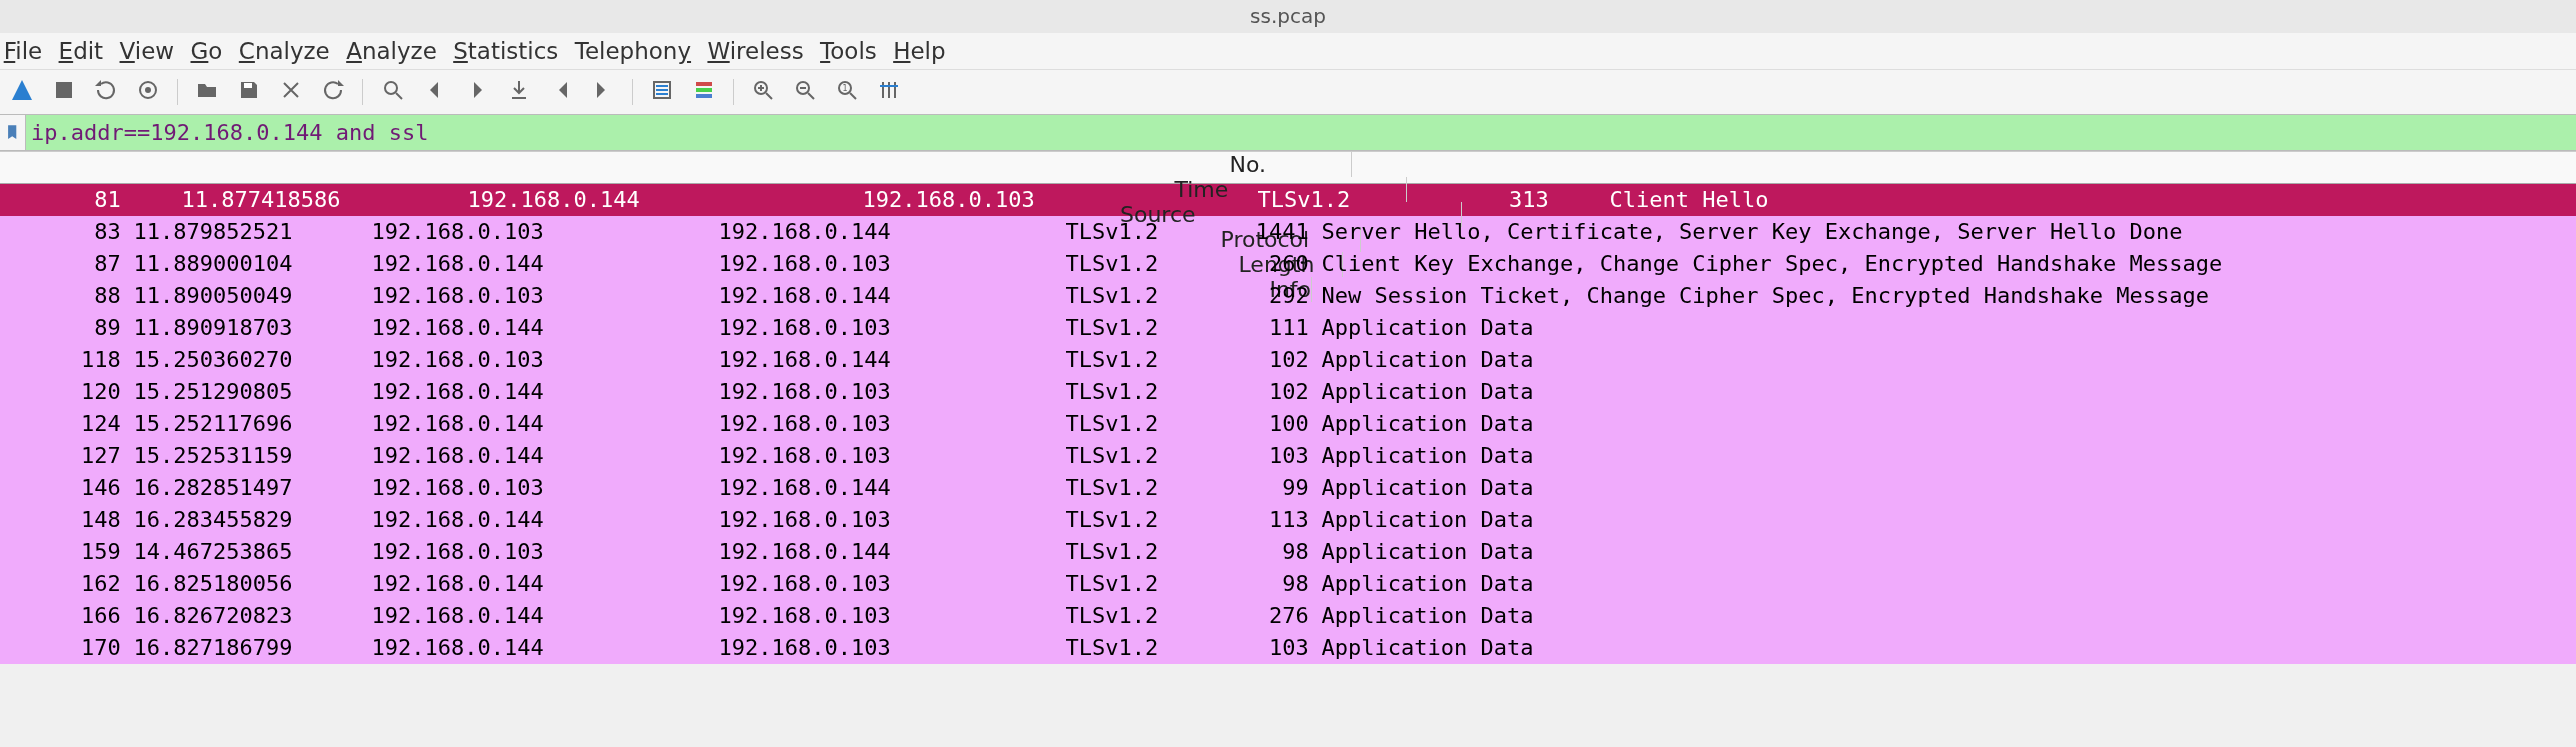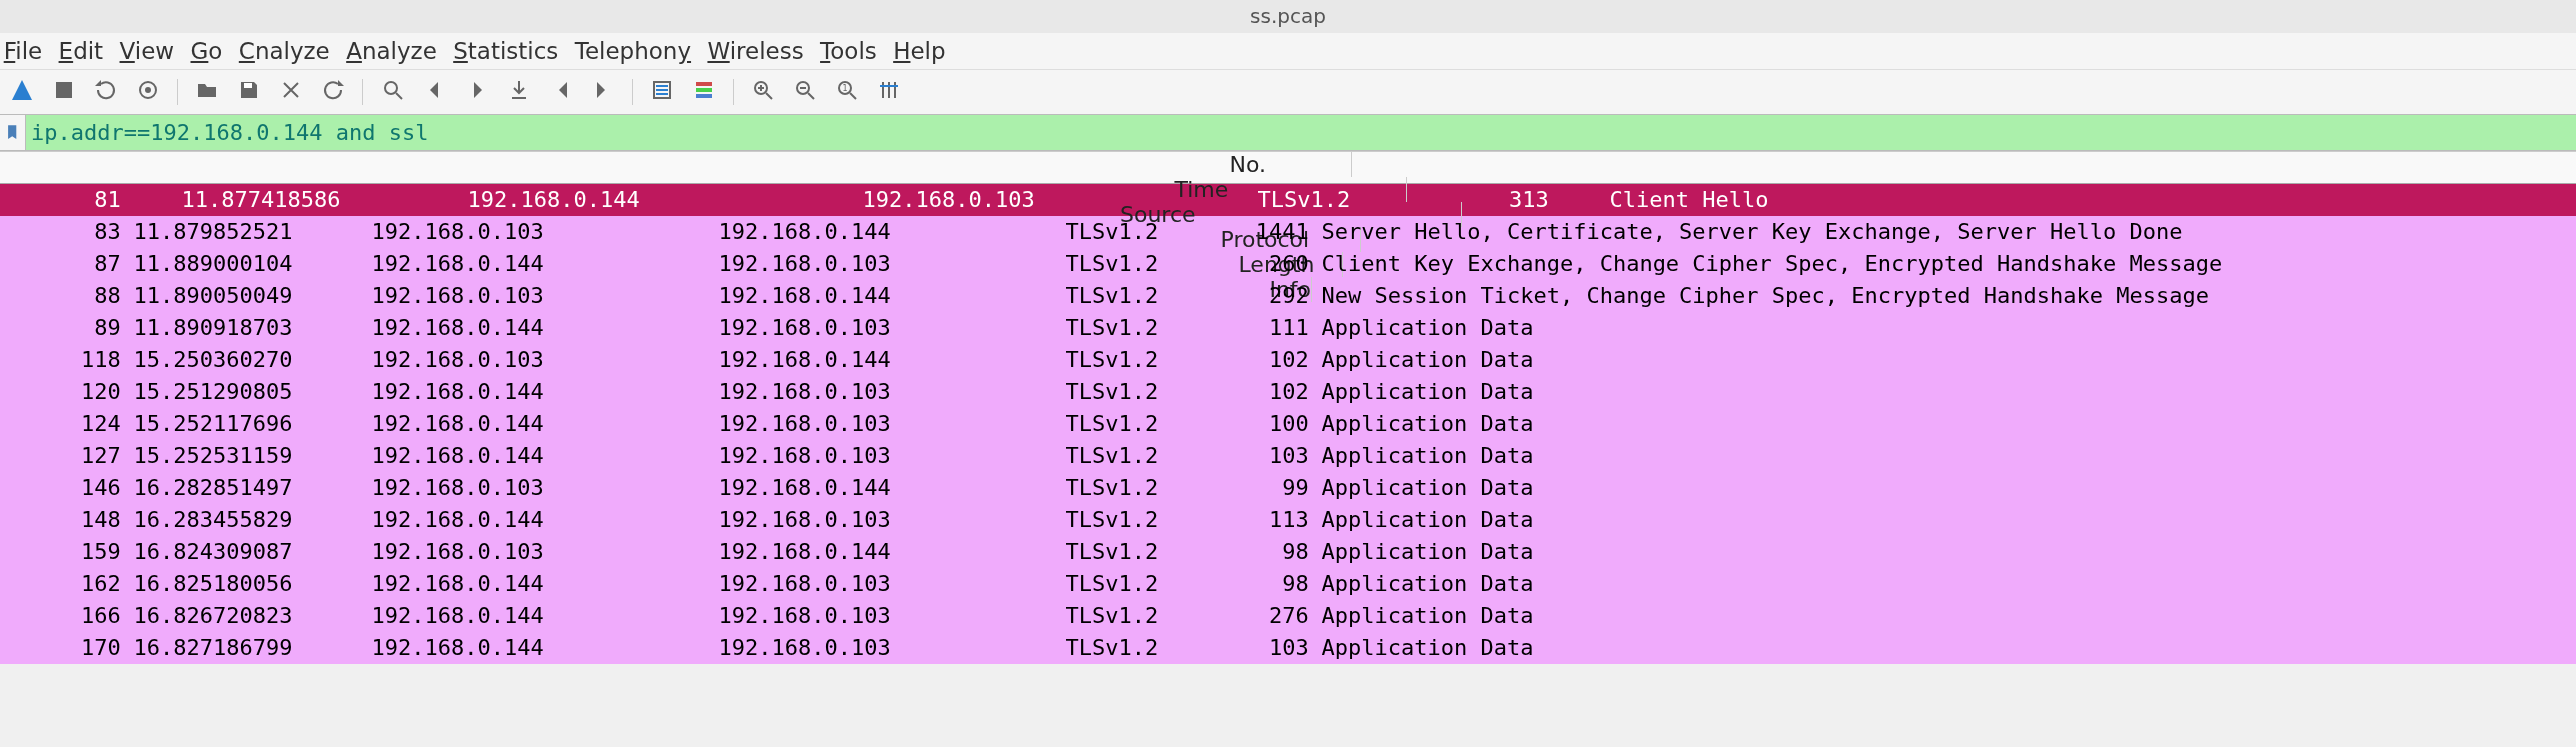--- a/index.html
+++ b/index.html
@@ -69,21 +69,21 @@
     border-right:0.9px solid #bbb;
   }
   .filterbar input {
     flex: 1;
     background: #abf0ab;
     border: none;
     outline: none;
     font-family: "DejaVu Sans Mono", monospace;
     font-size: 22px;
     padding: 0 5.5px;
-    color: #0f766e;
+    color: #701a75;
   }
   .headers {
     height: 33px;
     background: #f9f9f9;
     border-top: 0.9px solid #ccc;
     border-bottom: 0.9px solid #aaa;
     display: flex;
     align-items: center;
     font-size: 22px;
     color: #222;
@@ -296,18 +296,18 @@
     <div class="row alt"><div class="c w-no">83</div><div class="c w-time">11.879852521</div><div class="c w-src">192.168.0.103</div><div class="c w-dst">192.168.0.144</div><div class="c w-proto">TLSv1.2</div><div class="c w-len">1441</div><div class="c w-info">Server Hello, Certificate, Server Key Exchange, Server Hello Done</div></div>
     <div class="row alt"><div class="c w-no">87</div><div class="c w-time">11.889000104</div><div class="c w-src">192.168.0.144</div><div class="c w-dst">192.168.0.103</div><div class="c w-proto">TLSv1.2</div><div class="c w-len">260</div><div class="c w-info">Client Key Exchange, Change Cipher Spec, Encrypted Handshake Message</div></div>
     <div class="row alt"><div class="c w-no">88</div><div class="c w-time">11.890050049</div><div class="c w-src">192.168.0.103</div><div class="c w-dst">192.168.0.144</div><div class="c w-proto">TLSv1.2</div><div class="c w-len">292</div><div class="c w-info">New Session Ticket, Change Cipher Spec, Encrypted Handshake Message</div></div>
     <div class="row alt"><div class="c w-no">89</div><div class="c w-time">11.890918703</div><div class="c w-src">192.168.0.144</div><div class="c w-dst">192.168.0.103</div><div class="c w-proto">TLSv1.2</div><div class="c w-len">111</div><div class="c w-info">Application Data</div></div>
     <div class="row alt"><div class="c w-no">118</div><div class="c w-time">15.250360270</div><div class="c w-src">192.168.0.103</div><div class="c w-dst">192.168.0.144</div><div class="c w-proto">TLSv1.2</div><div class="c w-len">102</div><div class="c w-info">Application Data</div></div>
     <div class="row alt"><div class="c w-no">120</div><div class="c w-time">15.251290805</div><div class="c w-src">192.168.0.144</div><div class="c w-dst">192.168.0.103</div><div class="c w-proto">TLSv1.2</div><div class="c w-len">102</div><div class="c w-info">Application Data</div></div>
     <div class="row alt"><div class="c w-no">124</div><div class="c w-time">15.252117696</div><div class="c w-src">192.168.0.144</div><div class="c w-dst">192.168.0.103</div><div class="c w-proto">TLSv1.2</div><div class="c w-len">100</div><div class="c w-info">Application Data</div></div>
     <div class="row alt"><div class="c w-no">127</div><div class="c w-time">15.252531159</div><div class="c w-src">192.168.0.144</div><div class="c w-dst">192.168.0.103</div><div class="c w-proto">TLSv1.2</div><div class="c w-len">103</div><div class="c w-info">Application Data</div></div>
     <div class="row alt"><div class="c w-no">146</div><div class="c w-time">16.282851497</div><div class="c w-src">192.168.0.103</div><div class="c w-dst">192.168.0.144</div><div class="c w-proto">TLSv1.2</div><div class="c w-len">99</div><div class="c w-info">Application Data</div></div>
     <div class="row alt"><div class="c w-no">148</div><div class="c w-time">16.283455829</div><div class="c w-src">192.168.0.144</div><div class="c w-dst">192.168.0.103</div><div class="c w-proto">TLSv1.2</div><div class="c w-len">113</div><div class="c w-info">Application Data</div></div>
-    <div class="row alt"><div class="c w-no">159</div><div class="c w-time">16.824309087</div><div class="c w-src">192.168.0.103</div><div class="c w-dst">192.168.0.144</div><div class="c w-proto">TLSv1.2</div><div class="c w-len">98</div><div class="c w-info">Application Data</div></div>
+    <div class="row alt"><div class="c w-no">159</div><div class="c w-time">14.467253865</div><div class="c w-src">192.168.0.103</div><div class="c w-dst">192.168.0.144</div><div class="c w-proto">TLSv1.2</div><div class="c w-len">98</div><div class="c w-info">Application Data</div></div>
     <div class="row alt"><div class="c w-no">162</div><div class="c w-time">16.825180056</div><div class="c w-src">192.168.0.144</div><div class="c w-dst">192.168.0.103</div><div class="c w-proto">TLSv1.2</div><div class="c w-len">98</div><div class="c w-info">Application Data</div></div>
     <div class="row alt"><div class="c w-no">166</div><div class="c w-time">16.826720823</div><div class="c w-src">192.168.0.144</div><div class="c w-dst">192.168.0.103</div><div class="c w-proto">TLSv1.2</div><div class="c w-len">276</div><div class="c w-info">Application Data</div></div>
     <div class="row alt"><div class="c w-no">170</div><div class="c w-time">16.827186799</div><div class="c w-src">192.168.0.144</div><div class="c w-dst">192.168.0.103</div><div class="c w-proto">TLSv1.2</div><div class="c w-len">103</div><div class="c w-info">Application Data</div></div>
   </div>
 
 
 </body></html>

